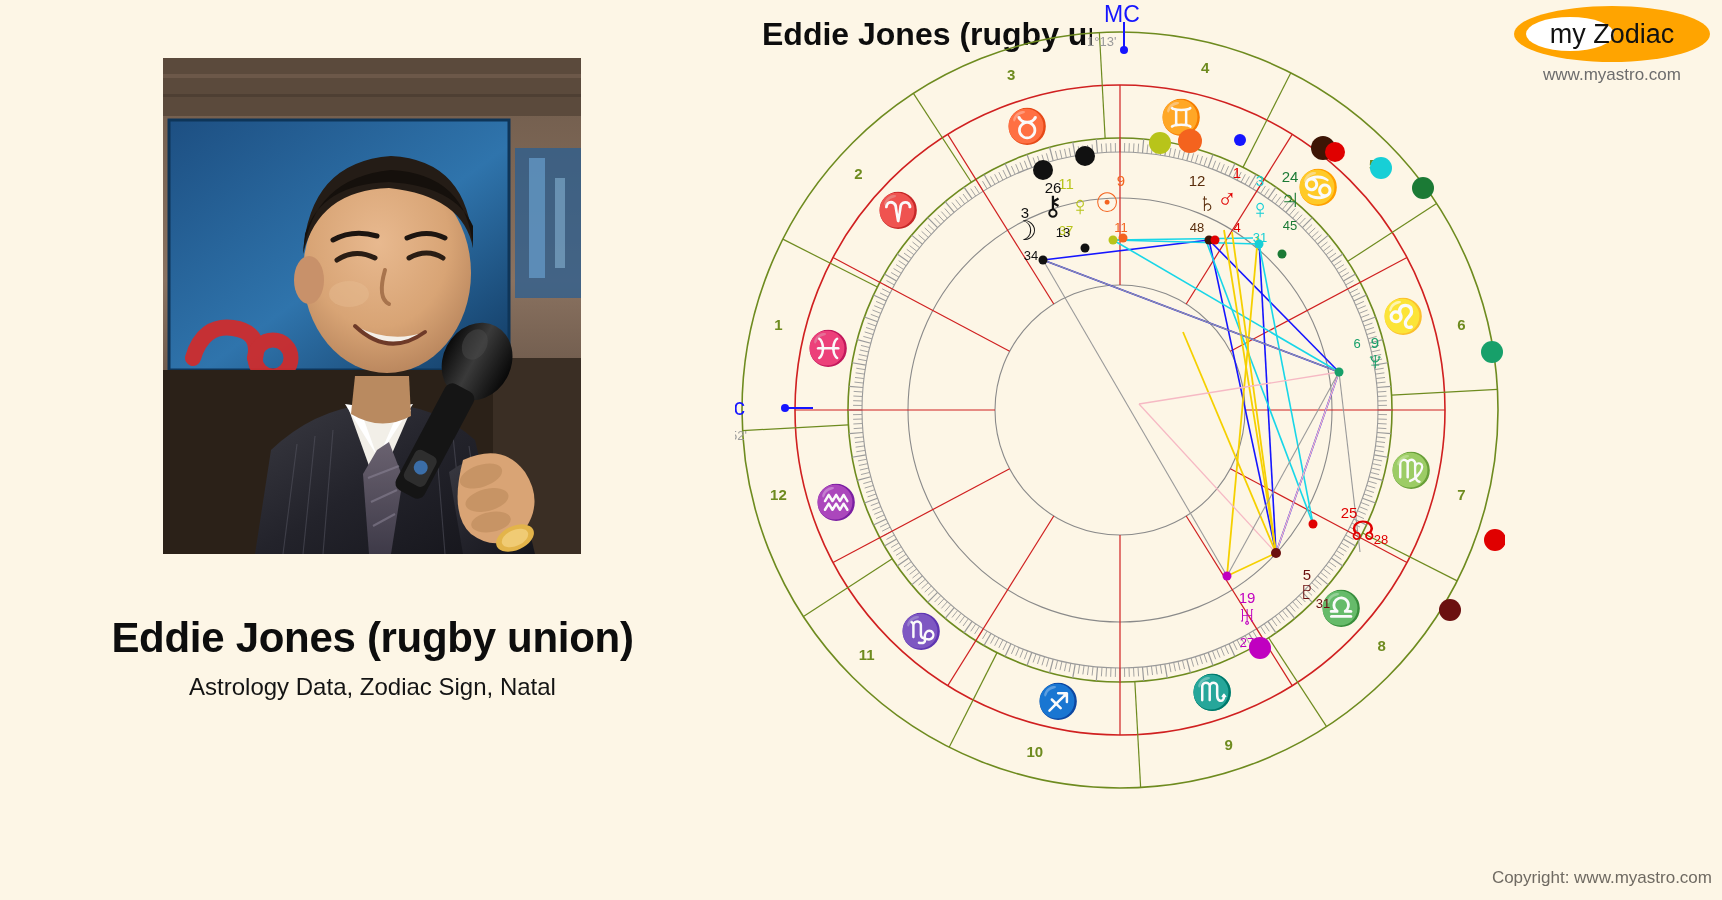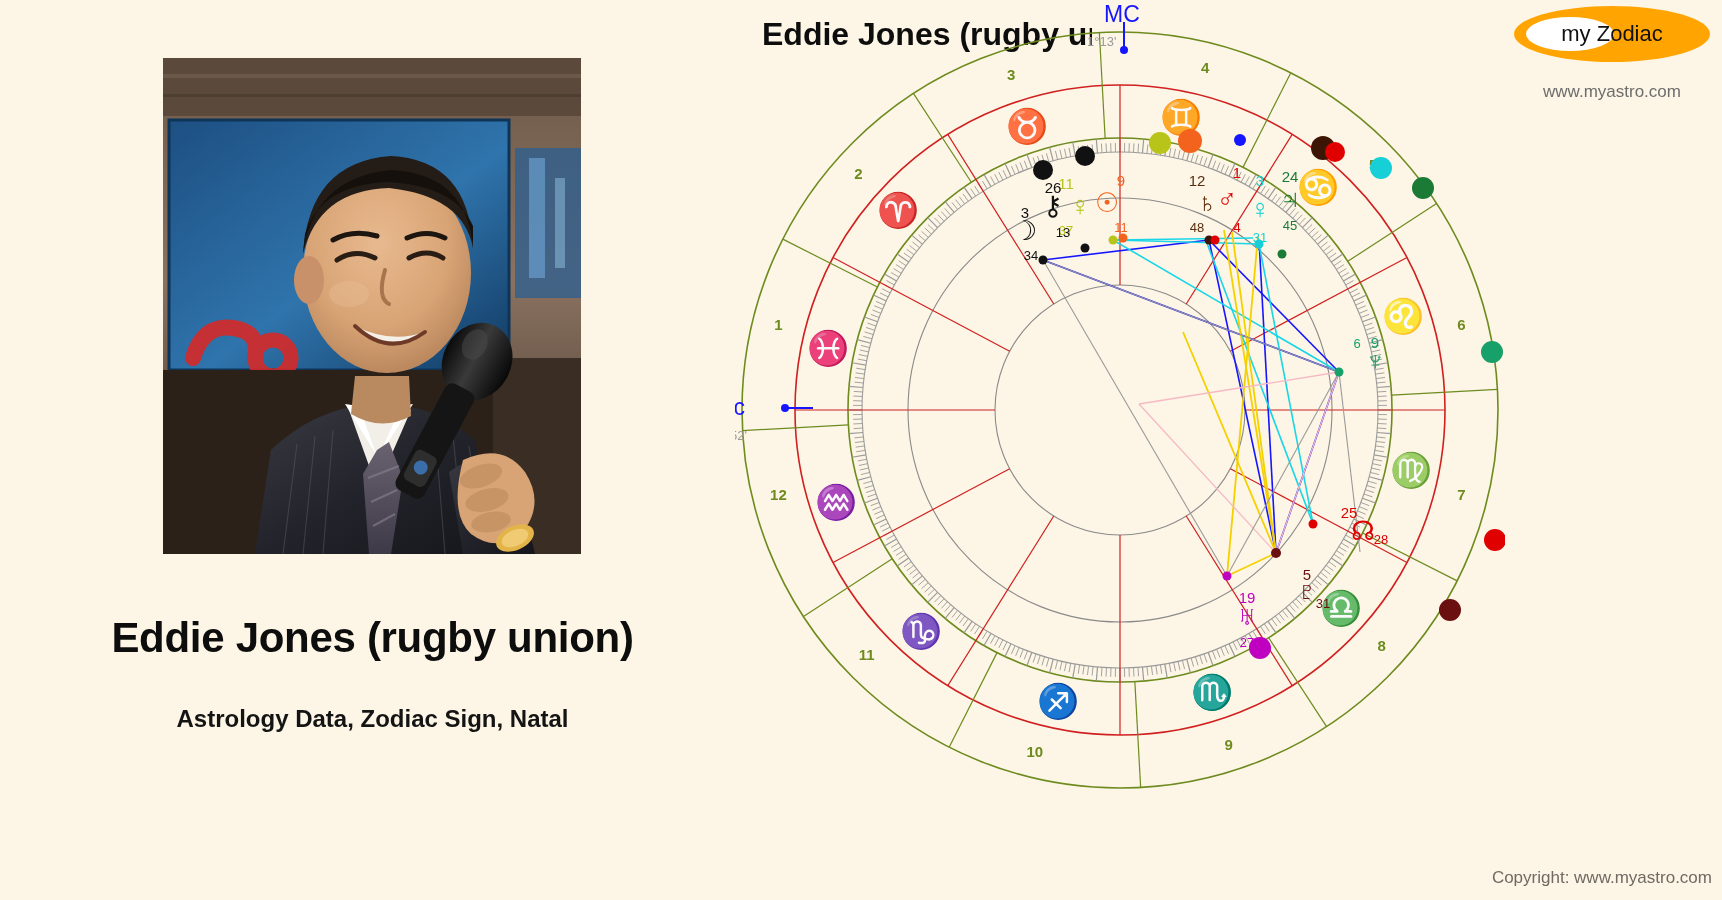--- a/index.html
+++ b/index.html
@@ -19,23 +19,22 @@
   .left-title{
     position:absolute;left:0;top:614px;width:745px;
     text-align:center;
     font-size:42px;font-weight:bold;color:#0d0d0d;
     letter-spacing:-0.3px;
     white-space:nowrap;
   }
   .left-sub{
     position:absolute;left:0;top:672px;width:745px;
     text-align:center;
-    font-size:24px;font-weight:bold;color:#141414;
+    font-size:24px;font-weight:normal;color:#141414;
     line-height:1.28;
-    margin-top:32px;
   }
   .chart-title{
     position:absolute;left:762px;top:16px;
     font-size:32px;font-weight:bold;color:#0d0d0d;
     white-space:nowrap;
     width:330px;overflow:hidden;
     height:40px;
   }
   .logo-wrap{
     position:absolute;right:8px;top:6px;width:204px;text-align:center;
@@ -44,26 +43,26 @@
     position:relative;width:196px;height:56px;margin:0 auto;
     background:#ffa400;border-radius:50%/50%;
   }
   .logo-inner{
     position:absolute;left:12px;top:11px;width:88px;height:34px;
     background:#ffffff;border-radius:50%/50%;
   }
   .logo-text{
     position:absolute;left:0;top:0;width:196px;height:56px;
     display:flex;align-items:center;justify-content:center;
-    font-size:22px;color:#111;letter-spacing:0px;
+    font-size:27px;color:#111;letter-spacing:0px;
     z-index:3;
   }
   .logo-text .my{color:#111;}
   .logo-url{
-    margin-top:20px;font-size:17px;color:#6d6d6d;
+    margin-top:3px;font-size:17px;color:#6d6d6d;
   }
   .copyright{
     position:absolute;right:10px;bottom:12px;
     font-size:17px;color:#6f6a62;
   }
   .wheel{position:absolute;left:735px;top:0px;width:770px;height:820px;}
   text{font-family:"Liberation Sans", sans-serif;}
 </style>
 </head>
 <body>

